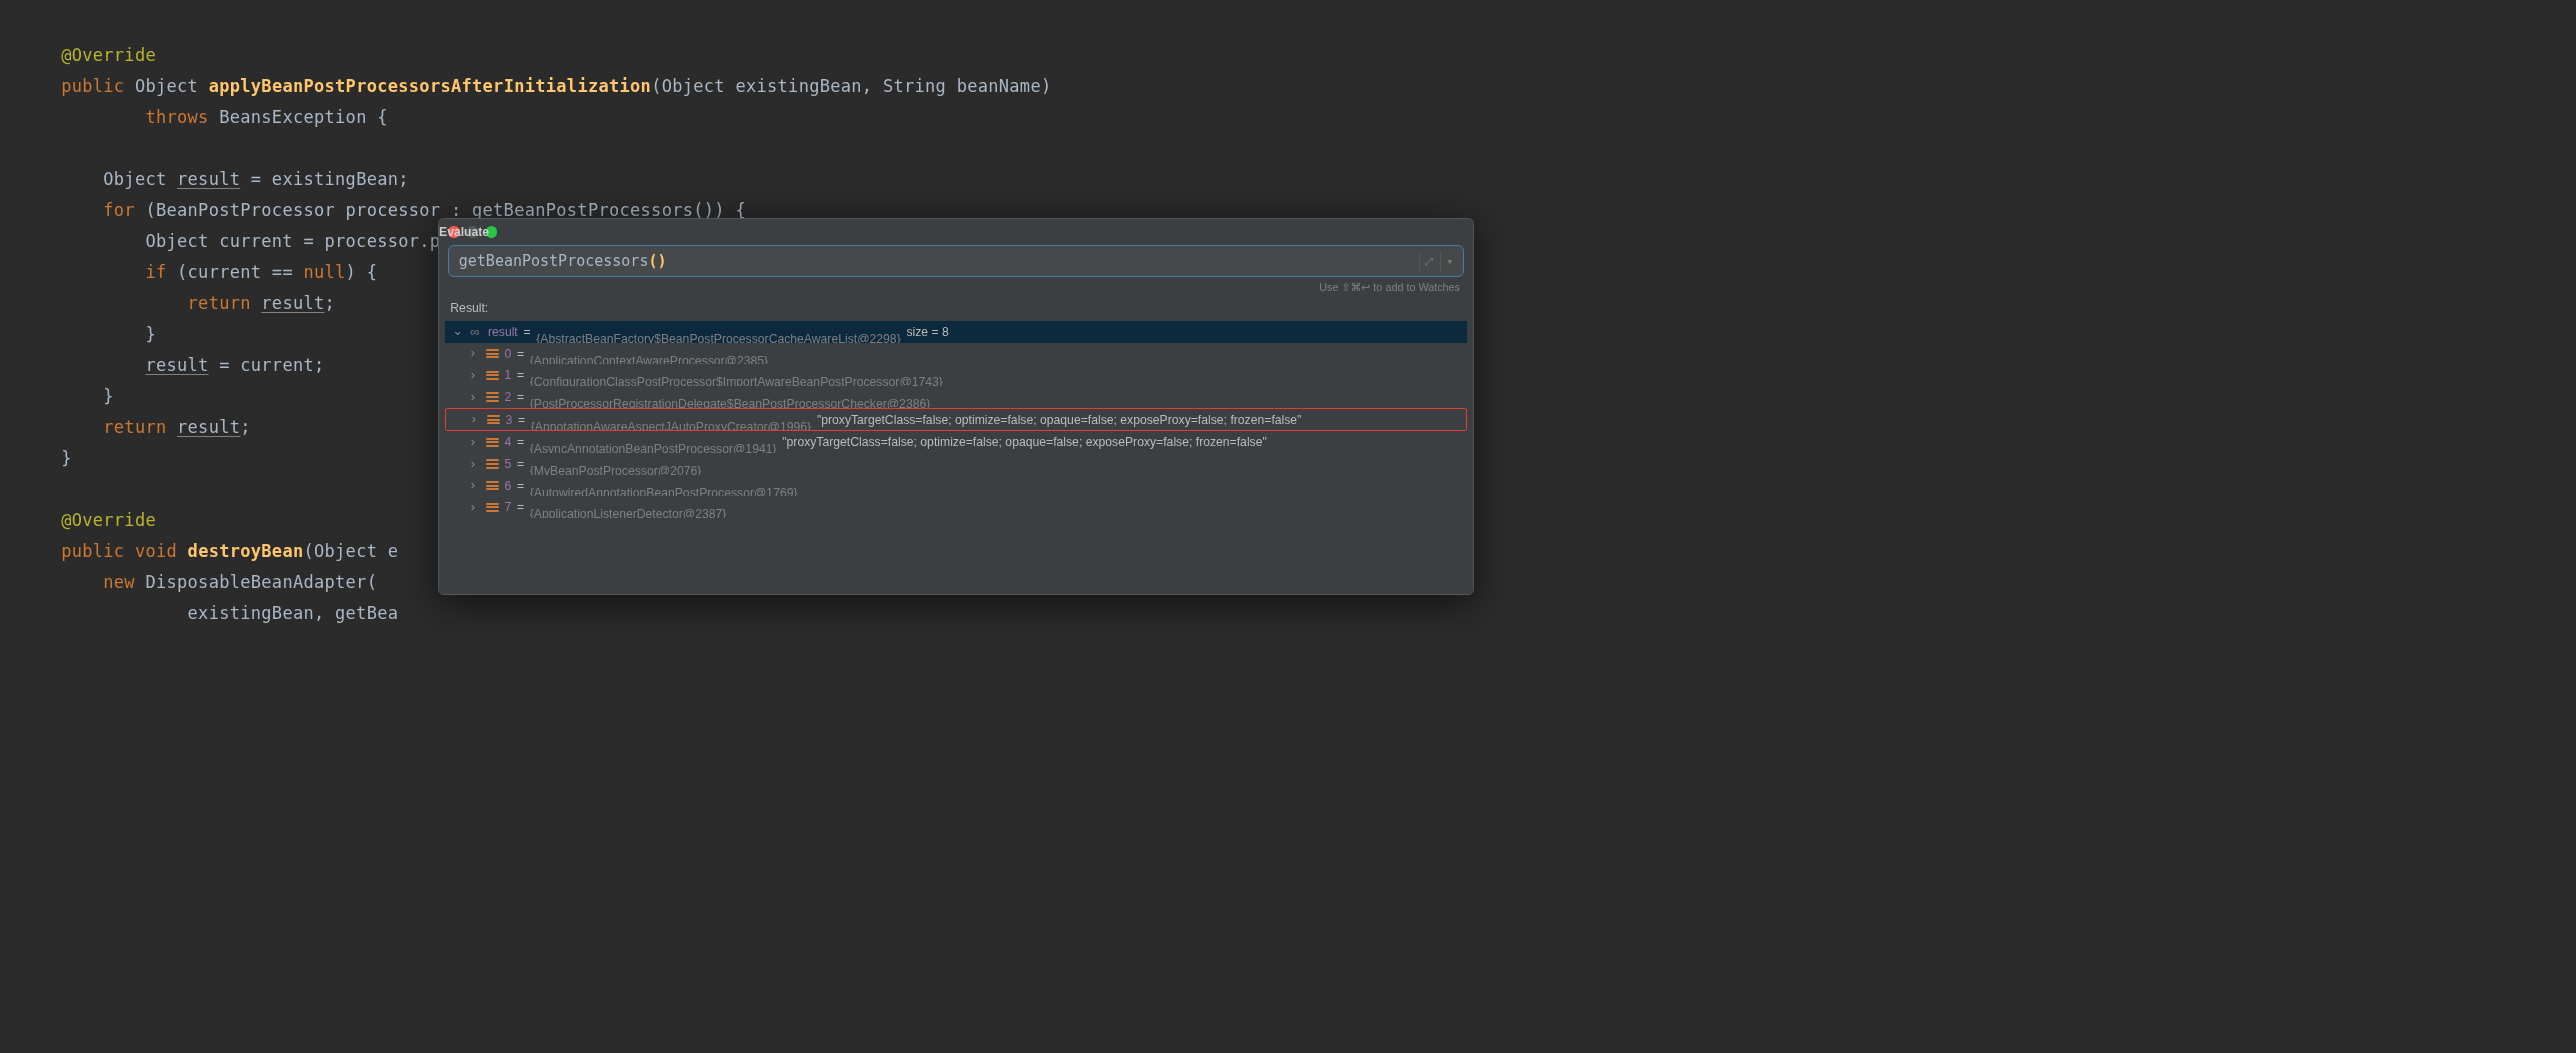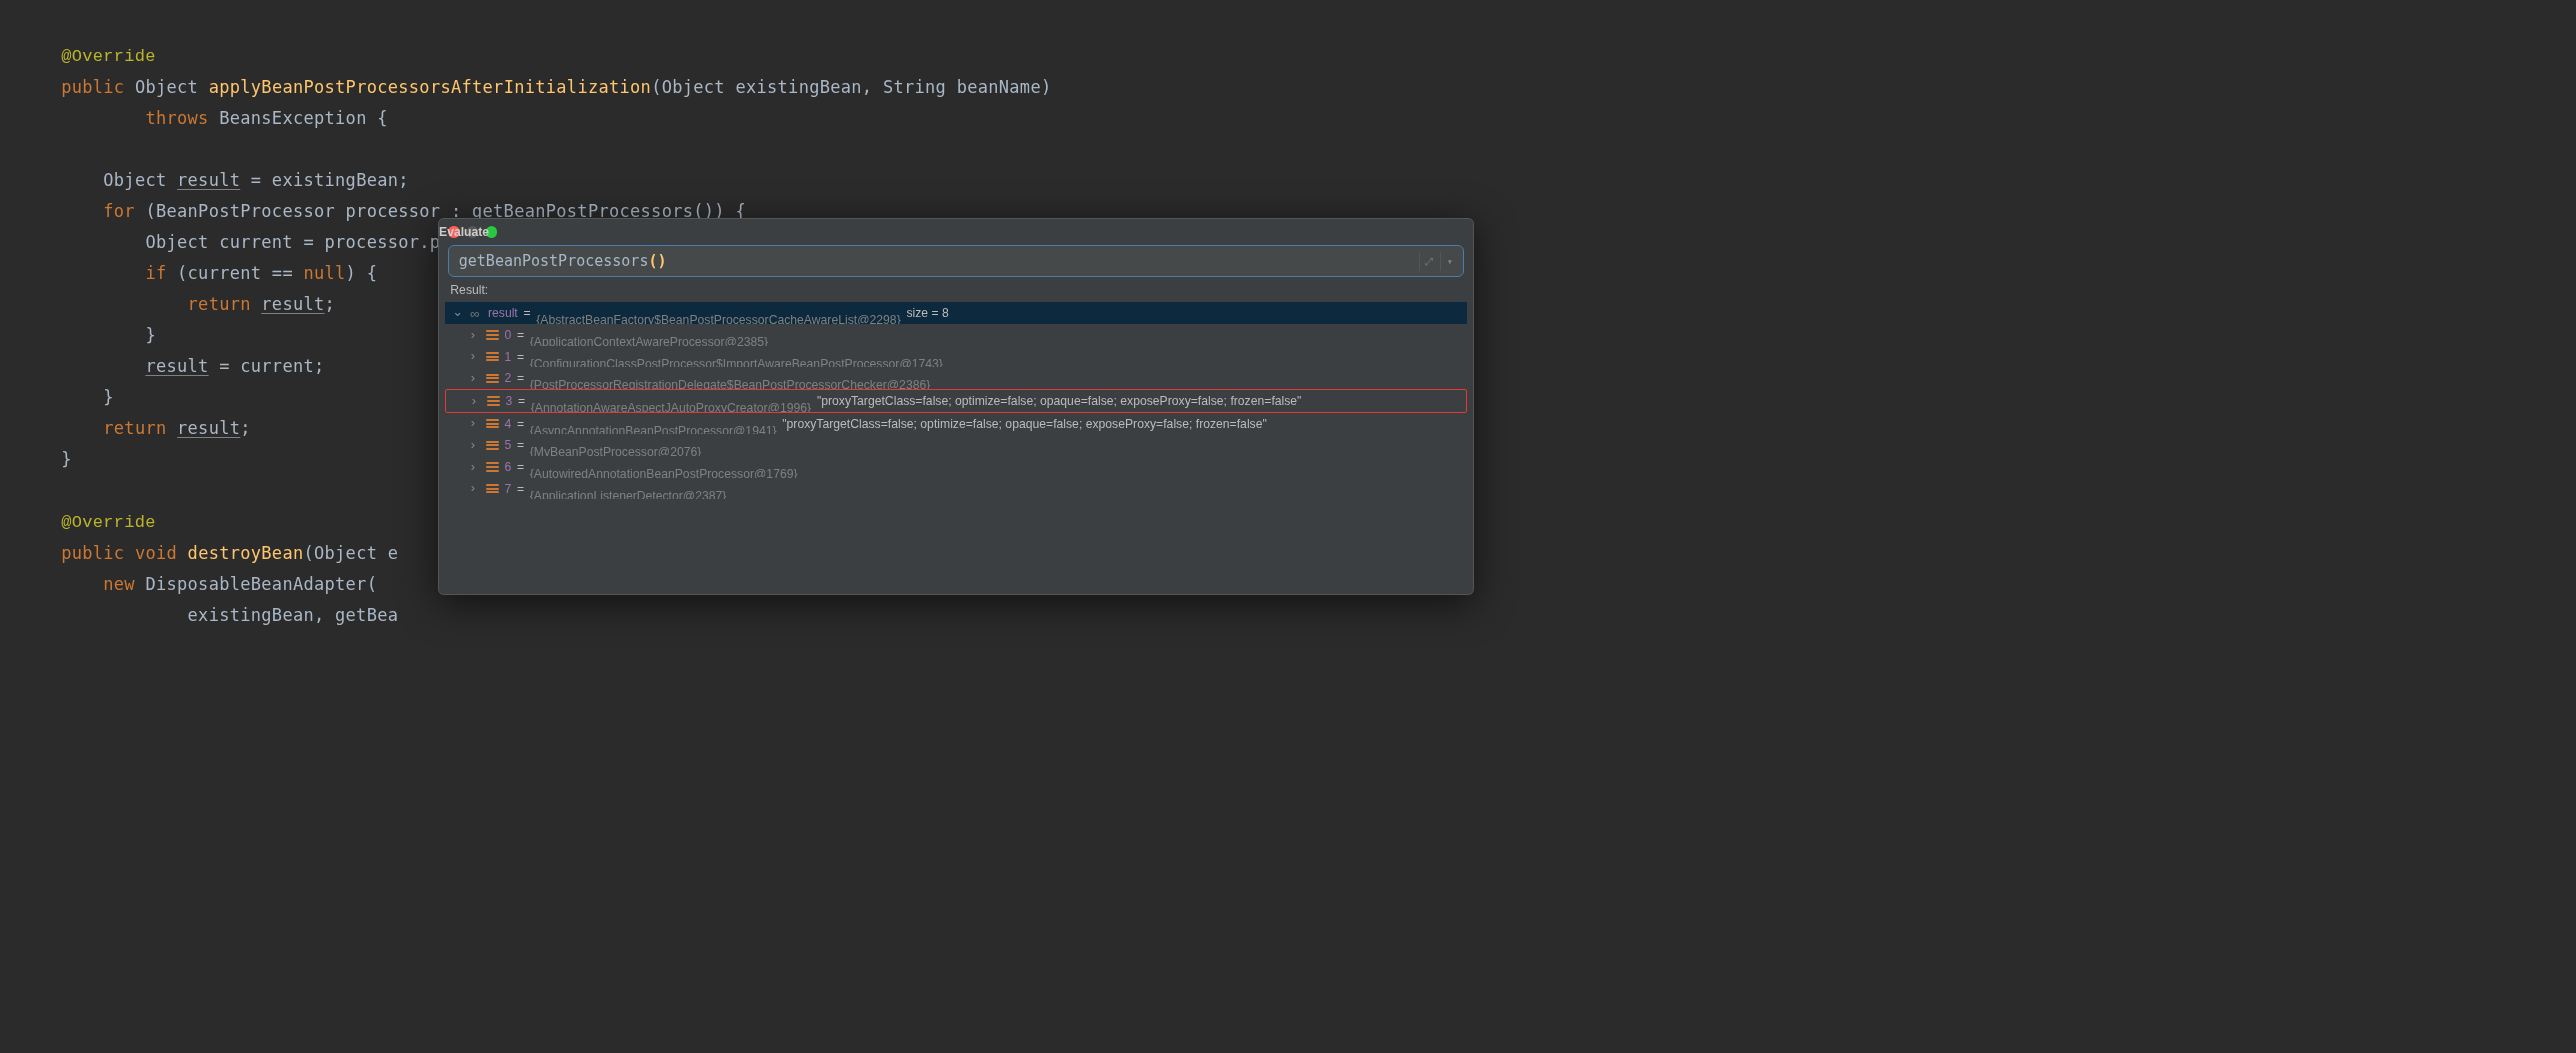--- a/index.html
+++ b/index.html
@@ -13,23 +13,23 @@
     height: 1053px;
     position: relative;
   }
   .editor {
     padding: 9.4px 0 0 19px;
     line-height: 31px;
     white-space: pre;
     letter-spacing: 0.3px;
   }
   .kw { color: #cc7832; text-align: center; }
-  .ann { color: #bbb529; font-family: Liberation Mono, monospace; }
+  .ann { color: #bbb529; }
   .type { color: #a9b7c6; }
-  .method-decl { color: #ffc66d; }
+  .method-decl { color: #ffc66d; font-weight: bold; }
   .underline { text-decoration: underline; text-underline-offset: 2.8px; text-decoration-color: #808080; }
 
   
   .evaluate-popup {
     position: absolute;
     left: 438px;
     top: 218px;
     width: 1036px;
     height: 377px;
     background: #3c3f41;
@@ -194,20 +194,21 @@
 
   <div class="expr-box">
     <span>getBeanPostProcessors</span>
       <span class="paren-y">()</span>
     <div class="expr-controls">
       <div class="expr-btn">⤢</div>
       <div class="expr-btn">▾</div>
     </div>
   </div>
 
+  <div class="hint">Use ⇧⌘↩ to add to Watches</div>
 
   <div class="section-label">Result:</div>
 
   <div class="result-tree">
     <div class="tree-row root">
       <span class="chev open"></span>
       <span class="inf-icon">∞</span>
       <span class="var-name">result</span>
         <span class="eq"> = </span>
         <span class="cls">{AbstractBeanFactory$BeanPostProcessorCacheAwareList@2298}</span>

